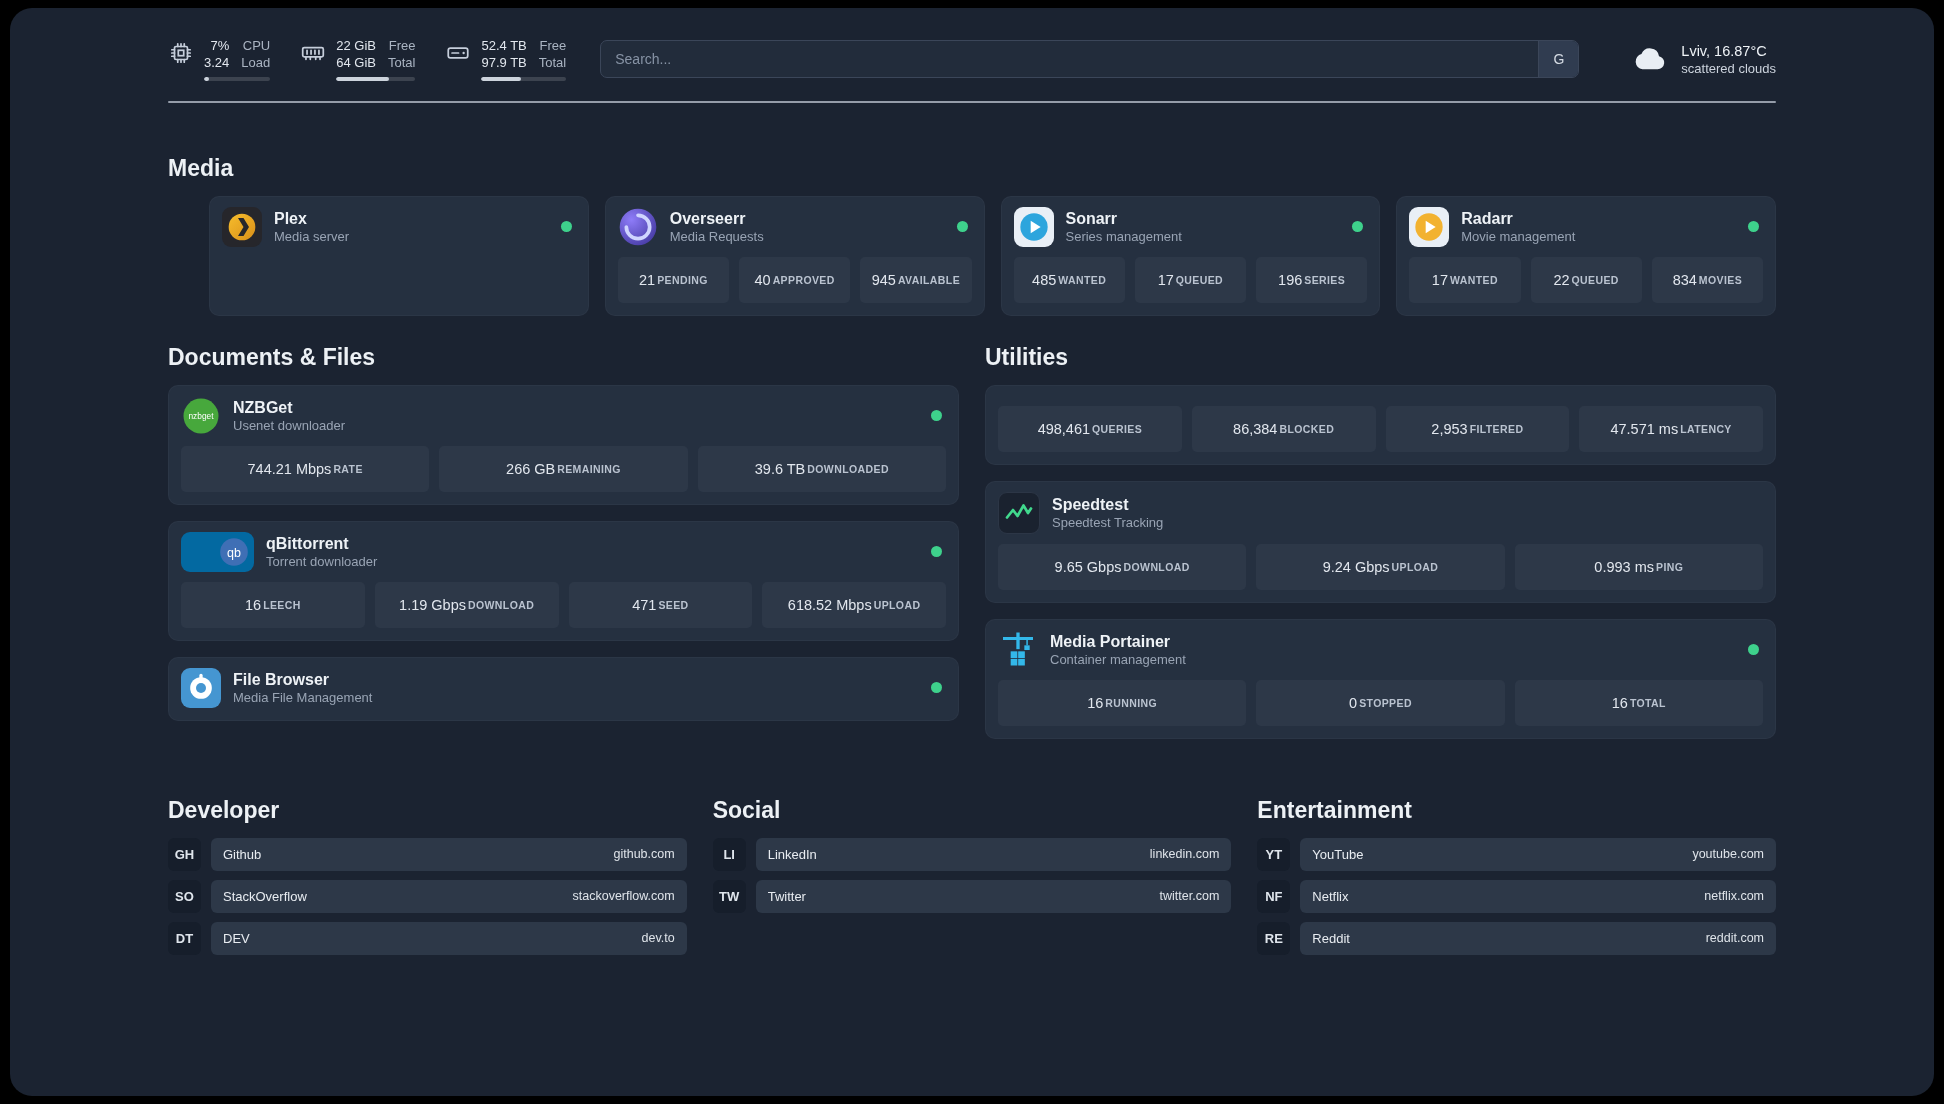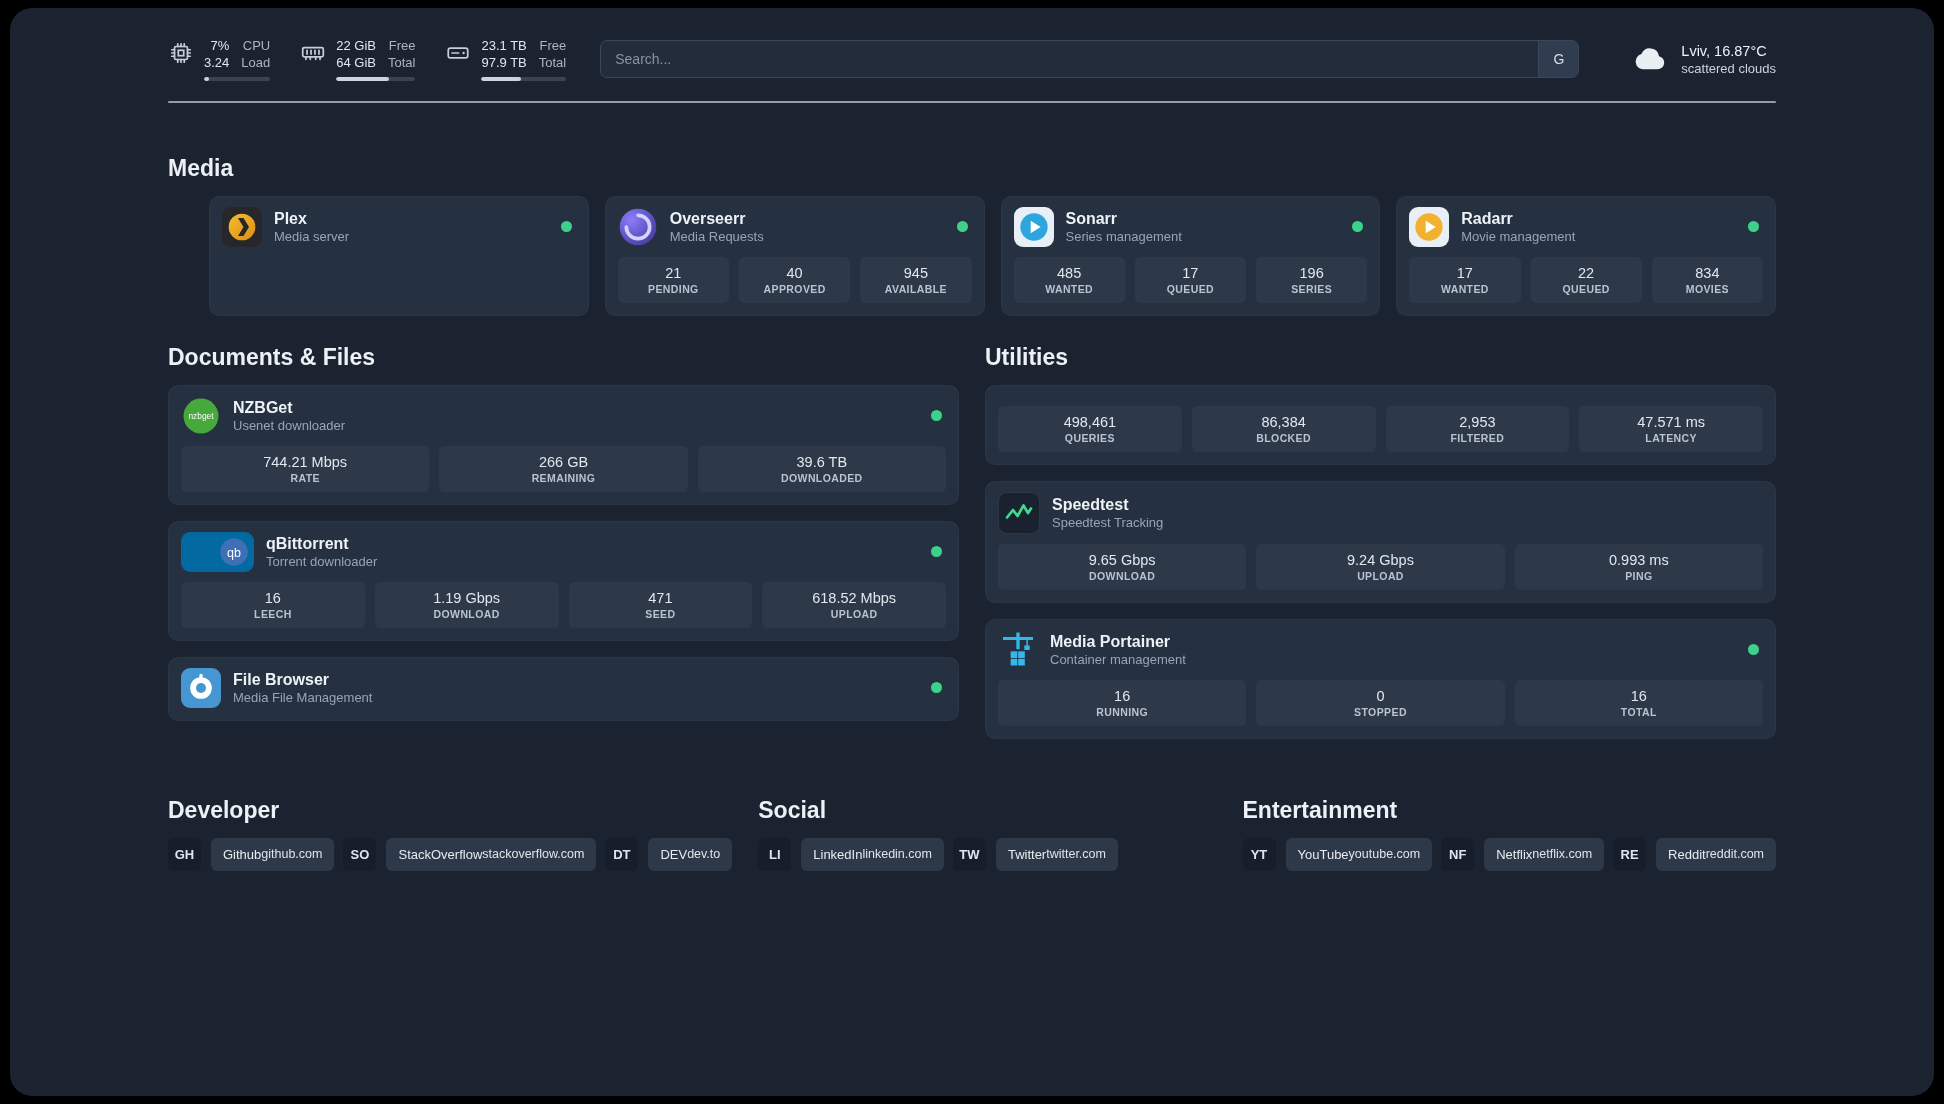--- a/index.html
+++ b/index.html
@@ -36,37 +36,37 @@
   .bookmarks{display:grid;grid-template-columns:repeat(3,1fr);gap:26px;margin-top:58px;align-items:start;}
 
   
   .card{background:#253040;border:1px solid rgba(255,255,255,.03);border-radius:10px;padding:10px 12px 12px;cursor:pointer;}
   .card-head{display:flex;align-items:center;gap:12px;}
   .appicon{width:40px;height:40px;border-radius:9px;display:flex;align-items:center;justify-content:center;flex:none;}
   .appname{font-size:16px;font-weight:600;color:#eef2f6;}
   .appsub{font-size:13px;color:#99a4b4;margin-top:1px;}
   .dot{width:11px;height:11px;border-radius:50%;background:#3ed18c;margin-left:auto;margin-right:4px;flex:none;}
   .stats{display:flex;gap:10px;margin-top:10px;}
-  .stat{flex:1;background:#2d3848;border-radius:5px;min-height:46px;display:flex;flex-direction:column;align-items:center;justify-content:center;gap:2px;}
+  .stat{flex:1;background:#2d3848;border-radius:5px;min-height:46px;display:flex;flex-direction:row;align-items:center;justify-content:center;gap:2px;}
   .sval{font-size:14.5px;color:#e2e7ee;}
   .slab{font-size:10.5px;font-weight:700;color:#bac3d0;letter-spacing:.4px;}
 
   
   .player-top{display:flex;justify-content:space-between;align-items:center;margin-top:9px;padding:0 2px;}
   .ptitle{font-size:13.5px;color:#dfe5ec;}
   .gear{color:#8d97a7;font-size:16px;line-height:1;cursor:pointer;}
   .player-bar{display:flex;align-items:center;margin-top:7px;background:#19212e;border-radius:4px;height:26px;gap:8px;padding-right:8px;overflow:hidden;}
   .pause{width:30px;height:26px;background:#323d4d;border:none;border-radius:4px 0 0 4px;display:flex;align-items:center;justify-content:center;gap:3px;cursor:pointer;flex:none;}
   .pause i{width:3px;height:10px;background:#dfe5ec;display:block;border-radius:1px;}
   .ptrack{flex:1;height:9px;background:rgba(255,255,255,.07);border-radius:5px;overflow:hidden;}
   .pfill{display:block;height:100%;background:#d7dce3;border-radius:5px;}
   .ptime{font-size:12.5px;color:#cfd6df;white-space:nowrap;}
 
   
-  .rows{display:flex;gap:9px;}
+  .rows{display:flex;flex-direction:column;gap:9px;}
   .bm-row{display:flex;align-items:stretch;gap:10px;height:33px;cursor:pointer;}
   .bm-abbr{width:33px;background:#161e2b;border-radius:6px;display:flex;align-items:center;justify-content:center;font-size:13px;font-weight:600;color:#dfe5ec;flex:none;}
   .bm-bar{flex:1;background:#2d3848;border-radius:6px;display:flex;align-items:center;justify-content:space-between;padding:0 12px;}
   .bm-name{font-size:13px;color:#e8ecf1;}
   .bm-url{font-size:12.5px;color:#dfe4ea;}
 </style>
 </head>
 <body>
 
 <div class="stage">
@@ -128,21 +128,21 @@
       <span class="sicon">
         <svg viewBox="0 0 24 24" width="26" height="26" fill="none" stroke="#c6cedb" stroke-width="1.6" stroke-linecap="round">
           <rect x="3" y="7.5" width="18" height="9" rx="2"></rect>
           <circle cx="17.2" cy="12" r="1.1" fill="#c6cedb" stroke="none"></circle>
           <path d="M6.5 12h6"></path>
         </svg>
       </span>
       <div class="sysbody">
         <div class="sysrow">
           <div class="syscol vals">
-            <span>23.1 TB</span>
+            <span>52.4 TB</span>
             <span>97.9 TB</span>
           </div>
           <div class="syscol labs">
             <span>Free</span>
             <span>Total</span>
           </div>
         </div>
         <div class="bar">
                 <i class="fill" style="width: 47%;"></i>
               </div>

